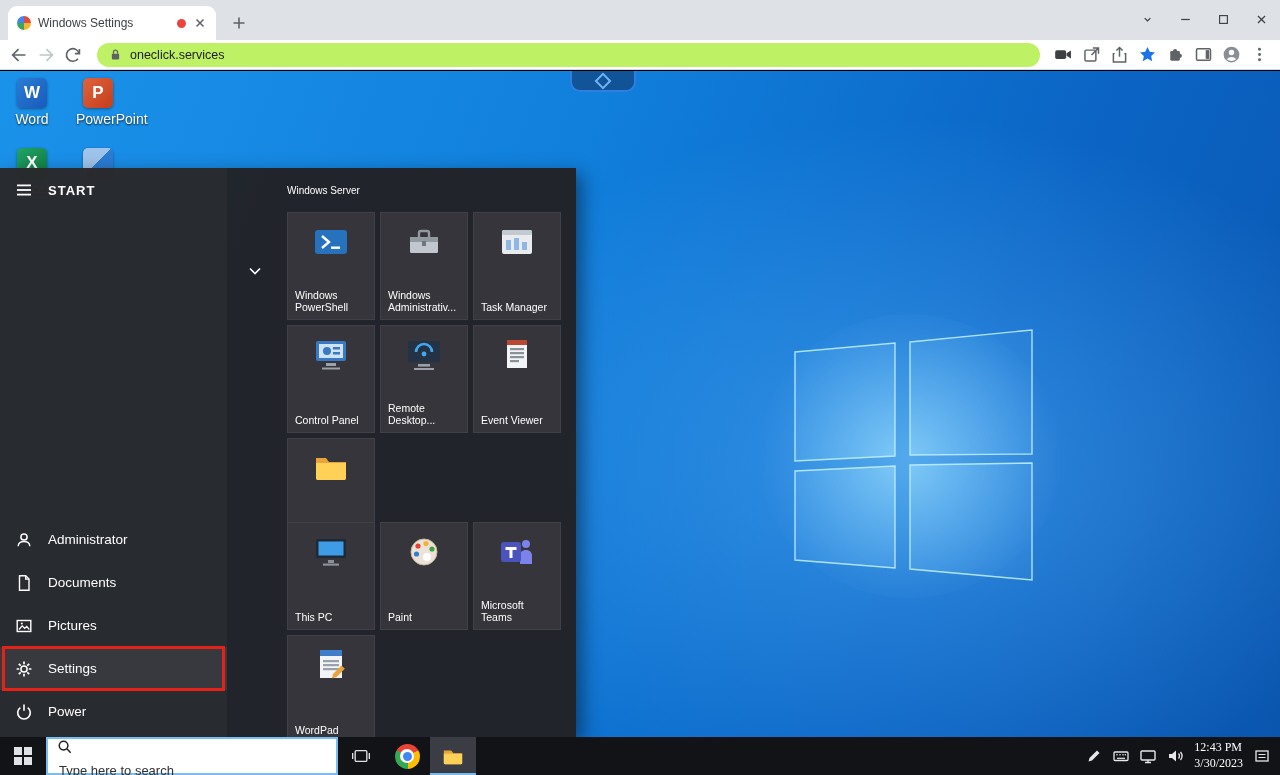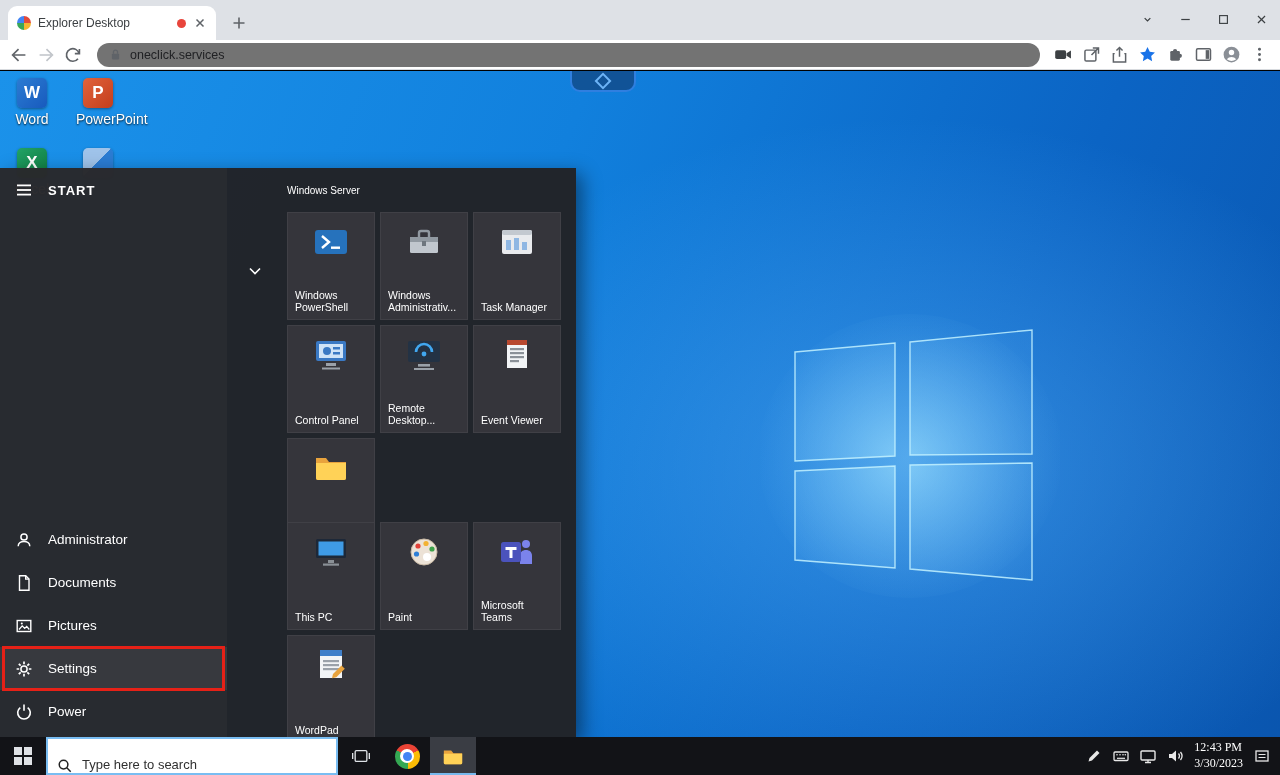--- a/index.html
+++ b/index.html
@@ -12,21 +12,21 @@
   .favicon{width:14px;height:14px;border-radius:50%;background:conic-gradient(#e24a3b 0 90deg,#f5b52e 90deg 180deg,#3aa757 180deg 270deg,#4285f4 270deg 360deg);flex:0 0 auto;}
   .tab-title{flex:1;font-size:12px;color:#3c4043;white-space:nowrap;overflow:hidden;}
   .rec-dot{width:9px;height:9px;border-radius:50%;background:#e8453c;flex:0 0 auto;}
   .tab-close,.new-tab{width:14px;height:14px;cursor:pointer;flex:0 0 auto;}
   .new-tab{position:absolute;left:232px;top:16px;}
   .win-controls{position:absolute;right:10px;top:3px;display:flex;gap:21px;align-items:center;height:32px;}
   .win-controls svg{width:17px;height:17px;cursor:pointer;}
 
   .toolbar{position:absolute;left:0;top:40px;right:0;height:30px;background:#fff;border-bottom:1px solid #d7dade;display:flex;align-items:center;padding:0 8px;box-sizing:border-box;gap:5px;}
   .nav-ic{width:22px;height:22px;flex:0 0 auto;cursor:pointer;}
-  .omnibox{flex:1;height:24px;margin:0 8px;background:#737373;border-radius:13px;display:flex;align-items:center;gap:8px;padding:0 12px;}
+  .omnibox{flex:1;height:24px;margin:0 8px;background:#bef264;border-radius:13px;display:flex;align-items:center;gap:8px;padding:0 12px;}
   .url{font-size:12.5px;color:#202124;}
   .tool-right{display:flex;align-items:center;gap:7px;padding-right:2px;}
   .tool-right svg{width:21px;height:21px;cursor:pointer;}
 
   
   .viewport{position:absolute;left:0;top:71px;right:0;bottom:0;overflow:hidden;}
   .wallpaper{position:absolute;inset:0;background:
     radial-gradient(820px 560px at 71% 56%, rgba(90,180,252,.50), rgba(90,180,252,0) 62%),
     linear-gradient(112deg,#1b92ea 0%,#1180dd 38%,#0b64c4 72%,#0a55ae 100%);}
   .winlogo{position:absolute;left:760px;top:230px;width:300px;height:300px;}
@@ -62,42 +62,42 @@
   .tiles.g2{top:354px;}
   .tile{width:88px;height:108px;background:#35353b;border:1px solid rgba(255,255,255,.06);box-sizing:border-box;position:relative;cursor:pointer;}
   .tile svg{position:absolute;left:50%;top:11px;transform:translateX(-50%);width:36px;height:36px;}
   .tile-label{position:absolute;left:7px;right:3px;bottom:5px;font-size:10.5px;line-height:1.2;color:#fff;}
 
   
   .taskbar{position:absolute;left:0;right:0;bottom:0;height:38px;background:#121317;display:flex;align-items:stretch;z-index:9;}
   .tb-btn{width:46px;display:flex;align-items:center;justify-content:center;cursor:pointer;}
   .win-glyph{display:grid;grid-template-columns:8px 8px;grid-template-rows:8px 8px;gap:1.5px;}
   .win-glyph span{background:#dfe2e6;display:block;}
-  .tb-search{width:292px;background:#fff;border:2px solid #79bdf2;box-sizing:border-box;display:flex;align-items:flex-end;gap:8px;padding:0 9px;cursor:text;}
+  .tb-search{width:292px;background:#fff;border:2px solid #79bdf2;box-sizing:border-box;display:flex;align-items:flex-start;gap:8px;padding:0 9px;cursor:text;flex-direction:column;}
   .tb-search svg{width:15px;height:15px;flex:0 0 auto;}
   .tb-search input{border:0;outline:0;background:transparent;font-size:13px;width:100%;font-family:"Liberation Sans",sans-serif;color:#111;}
   .tb-search input::placeholder{color:#303030;}
   .chrome-icon{position:relative;width:25px;height:25px;border-radius:50%;background:conic-gradient(#ea4335 0 60deg,#fbbc05 60deg 180deg,#34a853 180deg 300deg,#ea4335 300deg 360deg);}
   .chrome-icon::before{content:"";position:absolute;inset:5.5px;background:#fff;border-radius:50%;}
   .chrome-icon::after{content:"";position:absolute;inset:8px;background:#4285f4;border-radius:50%;}
   .tb-btn.active{background:#3a3d44;box-shadow:inset 0 -2px 0 #76b9ed;}
   .tb-spacer{flex:1;}
   .tray{display:flex;align-items:center;gap:11px;padding:0 10px;}
   .tray svg{width:16px;height:16px;cursor:pointer;}
   .clock{color:#fff;font-size:12px;line-height:1.3;text-align:left;cursor:pointer;font-family:Liberation Serif, serif;}
 </style>
 </head>
 <body>
 
 <div class="stage">
 
   <div class="tabstrip">
     <div class="tab">
       <span class="favicon"></span>
-      <span class="tab-title">Explorer Desktop</span>
+      <span class="tab-title">Windows Settings</span>
       <span class="rec-dot"></span>
       <svg class="tab-close" viewBox="0 0 14 14">
           <path d="M3.5 3.5l7 7M10.5 3.5l-7 7" stroke="#5f6368" stroke-width="1.5" fill="none"></path>
         </svg>
     </div>
     <svg class="new-tab" viewBox="0 0 14 14">
         <path d="M7 1.5v11M1.5 7h11" stroke="#5f6368" stroke-width="1.6" fill="none"></path>
       </svg>
     <div class="win-controls">
       <svg viewBox="0 0 24 24">

